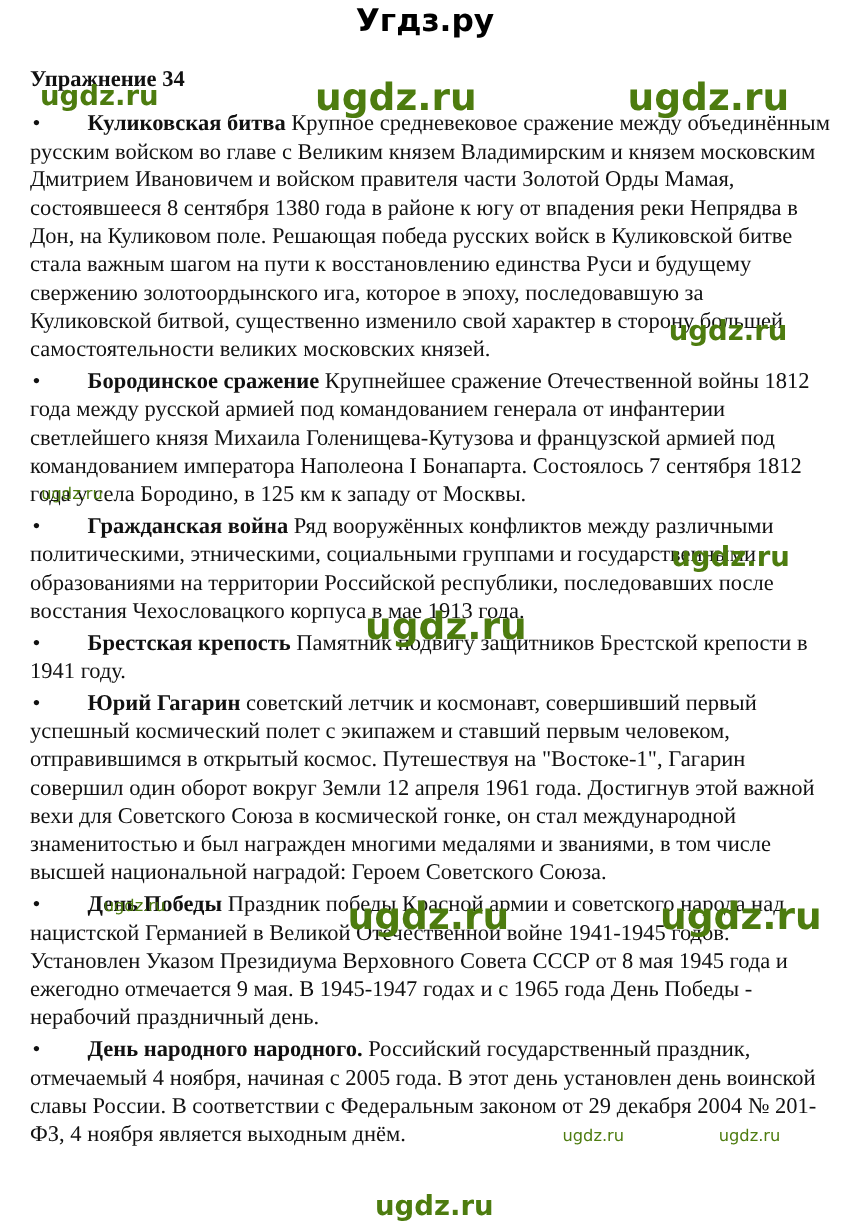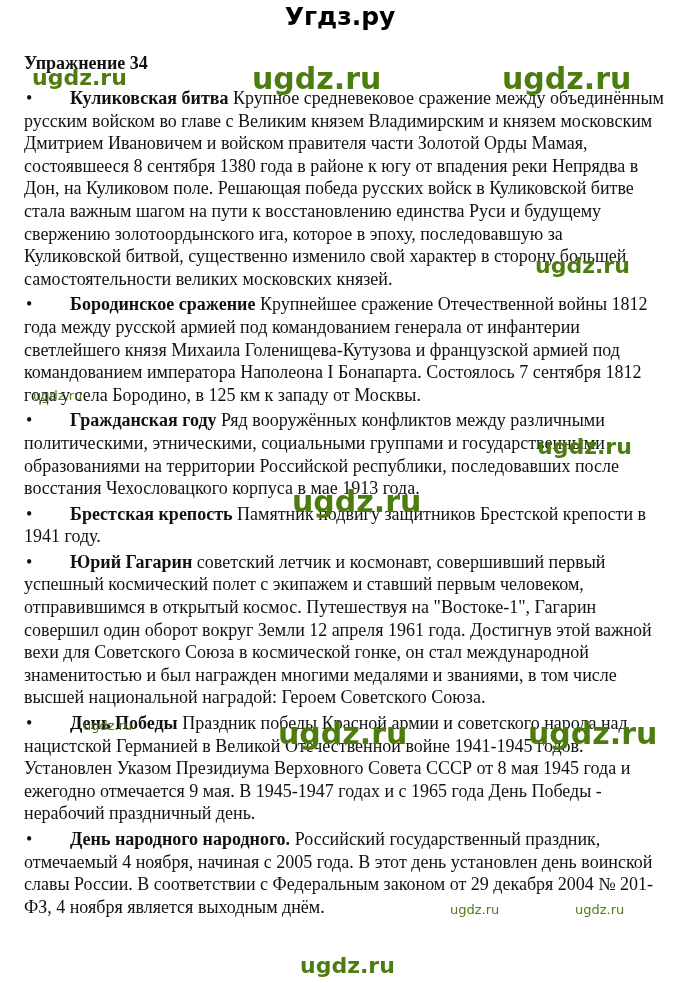--- a/index.html
+++ b/index.html
@@ -29,21 +29,21 @@
 </style>
 </head>
 <body>
 
 <div class="site-title">Угдз.ру</div>
 <div class="ex-title">Упражнение  34</div>
 
 <div class="content">
   <div class="item"><span class="bullet">•</span><span class="term">Куликовская битва</span><span> Крупное средневековое сражение между объединённым русским войском во главе с Великим князем Владимирским и князем московским Дмитрием Ивановичем и войском правителя части Золотой Орды Мамая, состоявшееся 8 сентября 1380 года в районе к югу от впадения реки Непрядва в Дон, на Куликовом поле. Решающая победа русских войск в Куликовской битве стала важным шагом на пути к восстановлению единства Руси и будущему свержению золотоордынского ига, которое в эпоху, последовавшую за Куликовской битвой, существенно изменило свой характер в сторону большей самостоятельности великих московских князей.</span></div>
   <div class="item"><span class="bullet">•</span><span class="term">Бородинское сражение</span><span> Крупнейшее сражение Отечественной войны 1812 года между русской армией под командованием генерала от инфантерии светлейшего князя Михаила Голенищева-Кутузова и французской армией под командованием императора Наполеона I Бонапарта. Состоялось 7 сентября 1812 года у села Бородино, в 125 км к западу от Москвы.</span></div>
-  <div class="item"><span class="bullet">•</span><span class="term">Гражданская году</span><span> Ряд вооружённых конфликтов между различными политическими, этническими, социальными группами и государственными образованиями на территории Российской республики, последовавших после восстания Чехословацкого корпуса в мае 1913 года.</span></div>
+  <div class="item"><span class="bullet">•</span><span class="term">Гражданская война</span><span> Ряд вооружённых конфликтов между различными политическими, этническими, социальными группами и государственными образованиями на территории Российской республики, последовавших после восстания Чехословацкого корпуса в мае 1913 года.</span></div>
   <div class="item"><span class="bullet">•</span><span class="term">Брестская крепость</span><span> Памятник подвигу защитников Брестской крепости в 1941 году.</span></div>
   <div class="item"><span class="bullet">•</span><span class="term">Юрий Гагарин</span><span> советский летчик и космонавт, совершивший первый успешный космический полет с экипажем и ставший первым человеком, отправившимся в открытый космос. Путешествуя на "Востоке-1", Гагарин совершил один оборот вокруг Земли 12 апреля 1961 года. Достигнув этой важной вехи для Советского Союза в космической гонке, он стал международной знаменитостью и был награжден многими медалями и званиями, в том числе высшей национальной наградой: Героем Советского Союза.</span></div>
   <div class="item"><span class="bullet">•</span><span class="term">День Победы</span><span> Праздник победы Красной армии и советского народа над нацистской Германией в Великой Отечественной войне 1941-1945 годов. Установлен Указом Президиума Верховного Совета СССР от 8 мая 1945 года и ежегодно отмечается 9 мая. В 1945-1947 годах и с 1965 года День Победы - нерабочий праздничный день.</span></div>
   <div class="item"><span class="bullet">•</span><span class="term">День народного народного.</span><span> Российский государственный праздник, отмечаемый 4 ноября, начиная с 2005 года. В этот день установлен день воинской славы России. В соответствии с Федеральным законом от 29 декабря 2004 № 201-ФЗ, 4 ноября является выходным днём.</span></div>
 </div>
 
 <div id="wm-layer">
     <div class="wm mid" style="left: 32px; top: 67px;">ugdz.ru</div>
     <div class="wm big" style="left: 252px; top: 64px;">ugdz.ru</div>
     <div class="wm big" style="left: 502px; top: 64px;">ugdz.ru</div>

